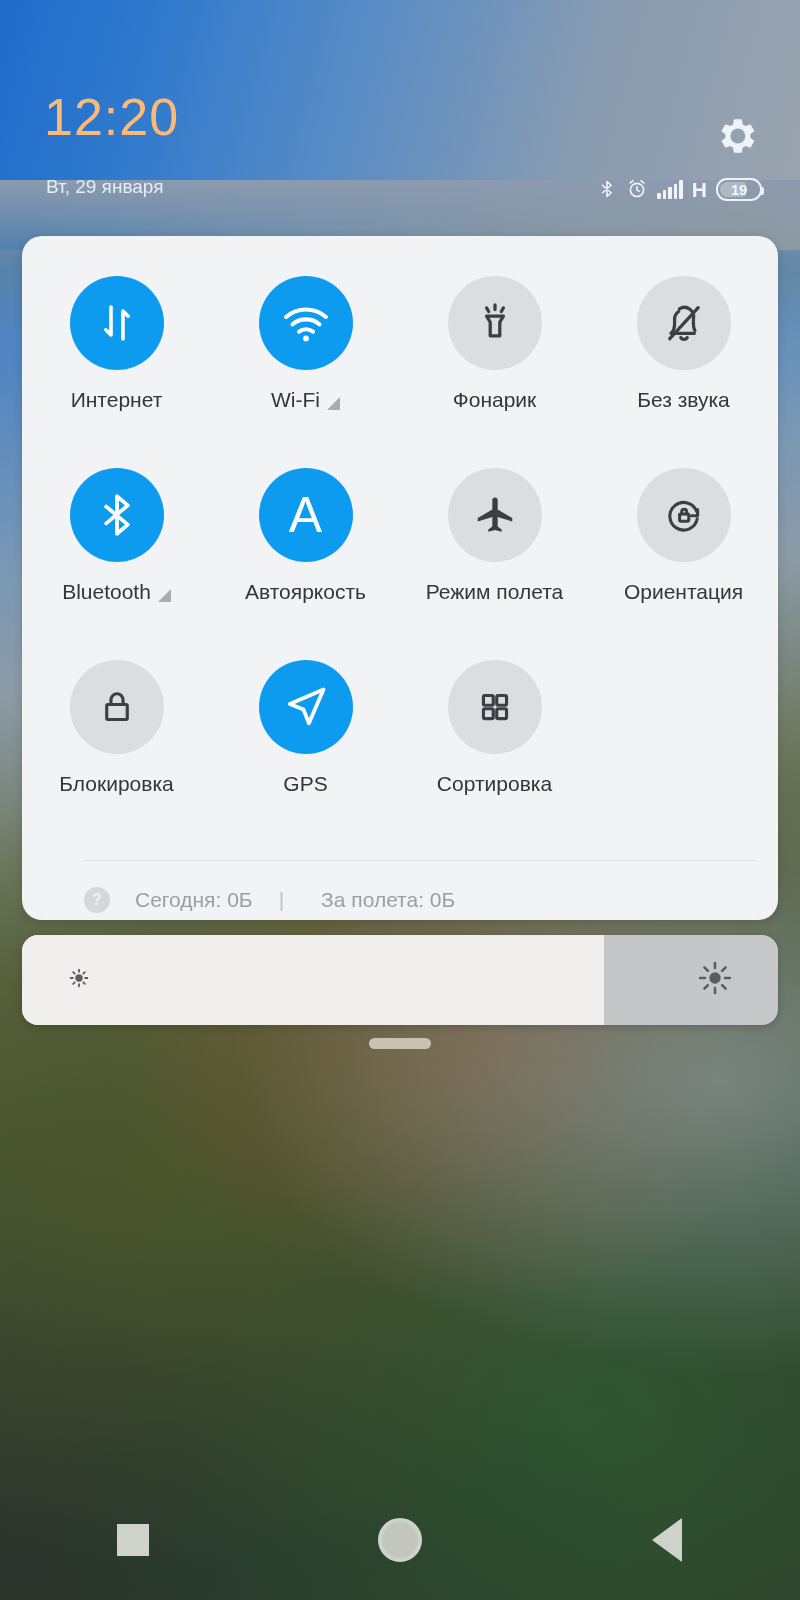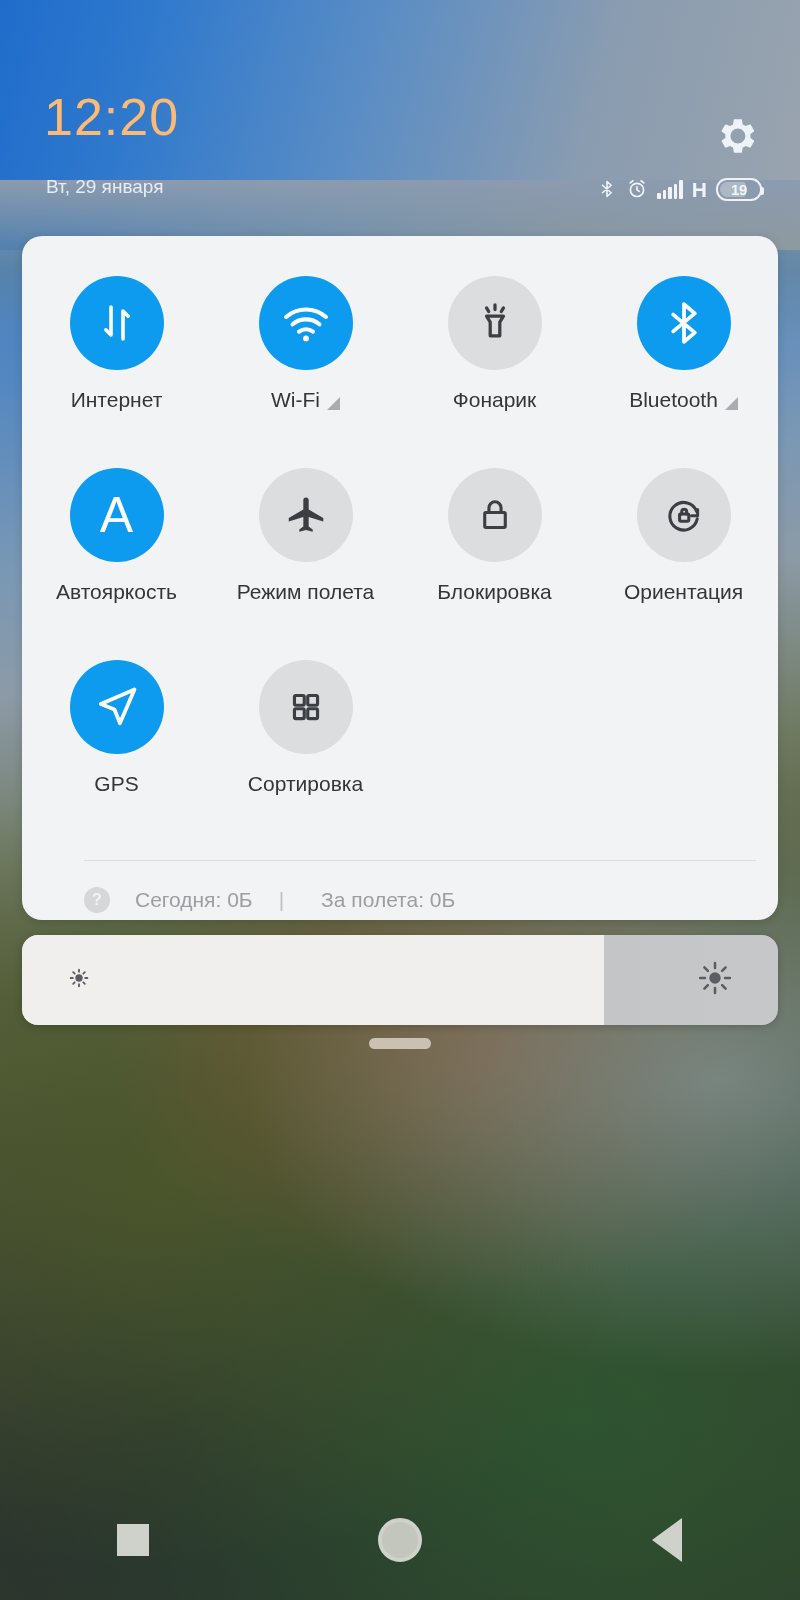--- a/index.html
+++ b/index.html
@@ -228,20 +228,33 @@
         <svg viewBox="0 0 24 24" width="46" height="46" fill="none" stroke="#3b3f43" stroke-width="1.7" stroke-linecap="round" stroke-linejoin="round">
           <path d="M7.6 8.4h8.8l-1.9 3.1v7.2H9.5v-7.2z"></path>
           <path d="M12 2.6v2.4M7.6 4.1l1.1 1.9M16.4 4.1l-1.1 1.9"></path>
         </svg>
       </div>
       <div class="tlabel">
         <span>Фонарик</span>
       </div>
     </div>
 
+    <div class="tile">
+      <div class="circle">
+        <svg viewBox="0 0 24 24" width="46" height="46" fill="none" stroke="#3b3f43" stroke-width="1.7" stroke-linecap="round" stroke-linejoin="round">
+          <path d="M17.4 17.4H5.2c1.6-1.4 1.9-3 1.9-5.2V10a4.9 4.9 0 0 1 2.1-4"></path>
+          <path d="M9.6 4.6A4.9 4.9 0 0 1 16.9 10v2.2c0 1.5.2 2.8.8 3.8"></path>
+          <path d="M10.3 19.6a2 2 0 0 0 3.4 0"></path>
+          <path d="M4.6 20.2 19.4 4"></path>
+        </svg>
+      </div>
+      <div class="tlabel">
+        <span>Без звука</span>
+      </div>
+    </div>
 
 
     <div class="tile">
       <div class="circle on">
         <svg viewBox="0 0 24 24" width="48" height="48" fill="none" stroke="#fff" stroke-width="1.9" stroke-linejoin="round" stroke-linecap="round">
           <path d="M6.6 7.8 17.4 16.8 12 21.4V2.6l5.4 4.6L6.6 16.2"></path>
         </svg>
       </div>
       <div class="tlabel">
         <span>Bluetooth</span>
@@ -259,46 +272,46 @@
     </div>
 
     <div class="tile">
       <div class="circle">
         <svg viewBox="0 0 24 24" width="46" height="46" fill="#3b3f43">
           <path d="M21 15.4v-1.8l-7.6-4.5V4.3a1.4 1.4 0 0 0-2.8 0v4.8L3 13.6v1.8l7.6-2.3v4.9l-2.1 1.5v1.3l3.5-1 3.5 1v-1.3l-2.1-1.5v-4.9z"></path>
         </svg>
       </div>
       <div class="tlabel">
         <span>Режим полета</span>
-      </div>
-    </div>
-
-    <div class="tile">
-      <div class="circle">
-        <svg viewBox="0 0 24 24" width="44" height="44" fill="none" stroke="#3b3f43" stroke-width="1.7" stroke-linejoin="round">
-          <rect x="6.4" y="10.6" width="11.2" height="8.2" rx="0.6"></rect>
-          <path d="M8.7 10.6V8.1a3.3 3.3 0 0 1 6.6 0v2.5"></path>
-        </svg>
-      </div>
-      <div class="tlabel">
-        <span>Блокировка</span>
       </div>
     </div>
 
     <div class="tile">
       <div class="circle">
         <svg viewBox="0 0 24 24" width="46" height="46" fill="none" stroke="#3b3f43" stroke-width="1.6" stroke-linecap="round" stroke-linejoin="round">
           <path d="M18.6 10.2A7.2 7.2 0 1 0 18.9 14"></path>
           <path d="M19.1 9.2v3.2h-3.2" stroke-width="1.6"></path>
           <rect x="9.7" y="11.5" width="4.8" height="3.8" rx="0.5"></rect>
           <path d="M10.8 11.5v-1.2a1.3 1.3 0 0 1 2.6 0v1.2"></path>
         </svg>
       </div>
       <div class="tlabel">
         <span>Ориентация</span>
+      </div>
+    </div>
+
+    <div class="tile">
+      <div class="circle">
+        <svg viewBox="0 0 24 24" width="44" height="44" fill="none" stroke="#3b3f43" stroke-width="1.7" stroke-linejoin="round">
+          <rect x="6.4" y="10.6" width="11.2" height="8.2" rx="0.6"></rect>
+          <path d="M8.7 10.6V8.1a3.3 3.3 0 0 1 6.6 0v2.5"></path>
+        </svg>
+      </div>
+      <div class="tlabel">
+        <span>Блокировка</span>
       </div>
     </div>
 
     <div class="tile">
       <div class="circle on">
         <svg viewBox="0 0 24 24" width="50" height="50" fill="none" stroke="#fff" stroke-width="1.8" stroke-linejoin="round">
           <path d="M20.4 3.6 4.2 10.6l6.6 2.6 2.6 6.6z"></path>
         </svg>
       </div>
       <div class="tlabel">

